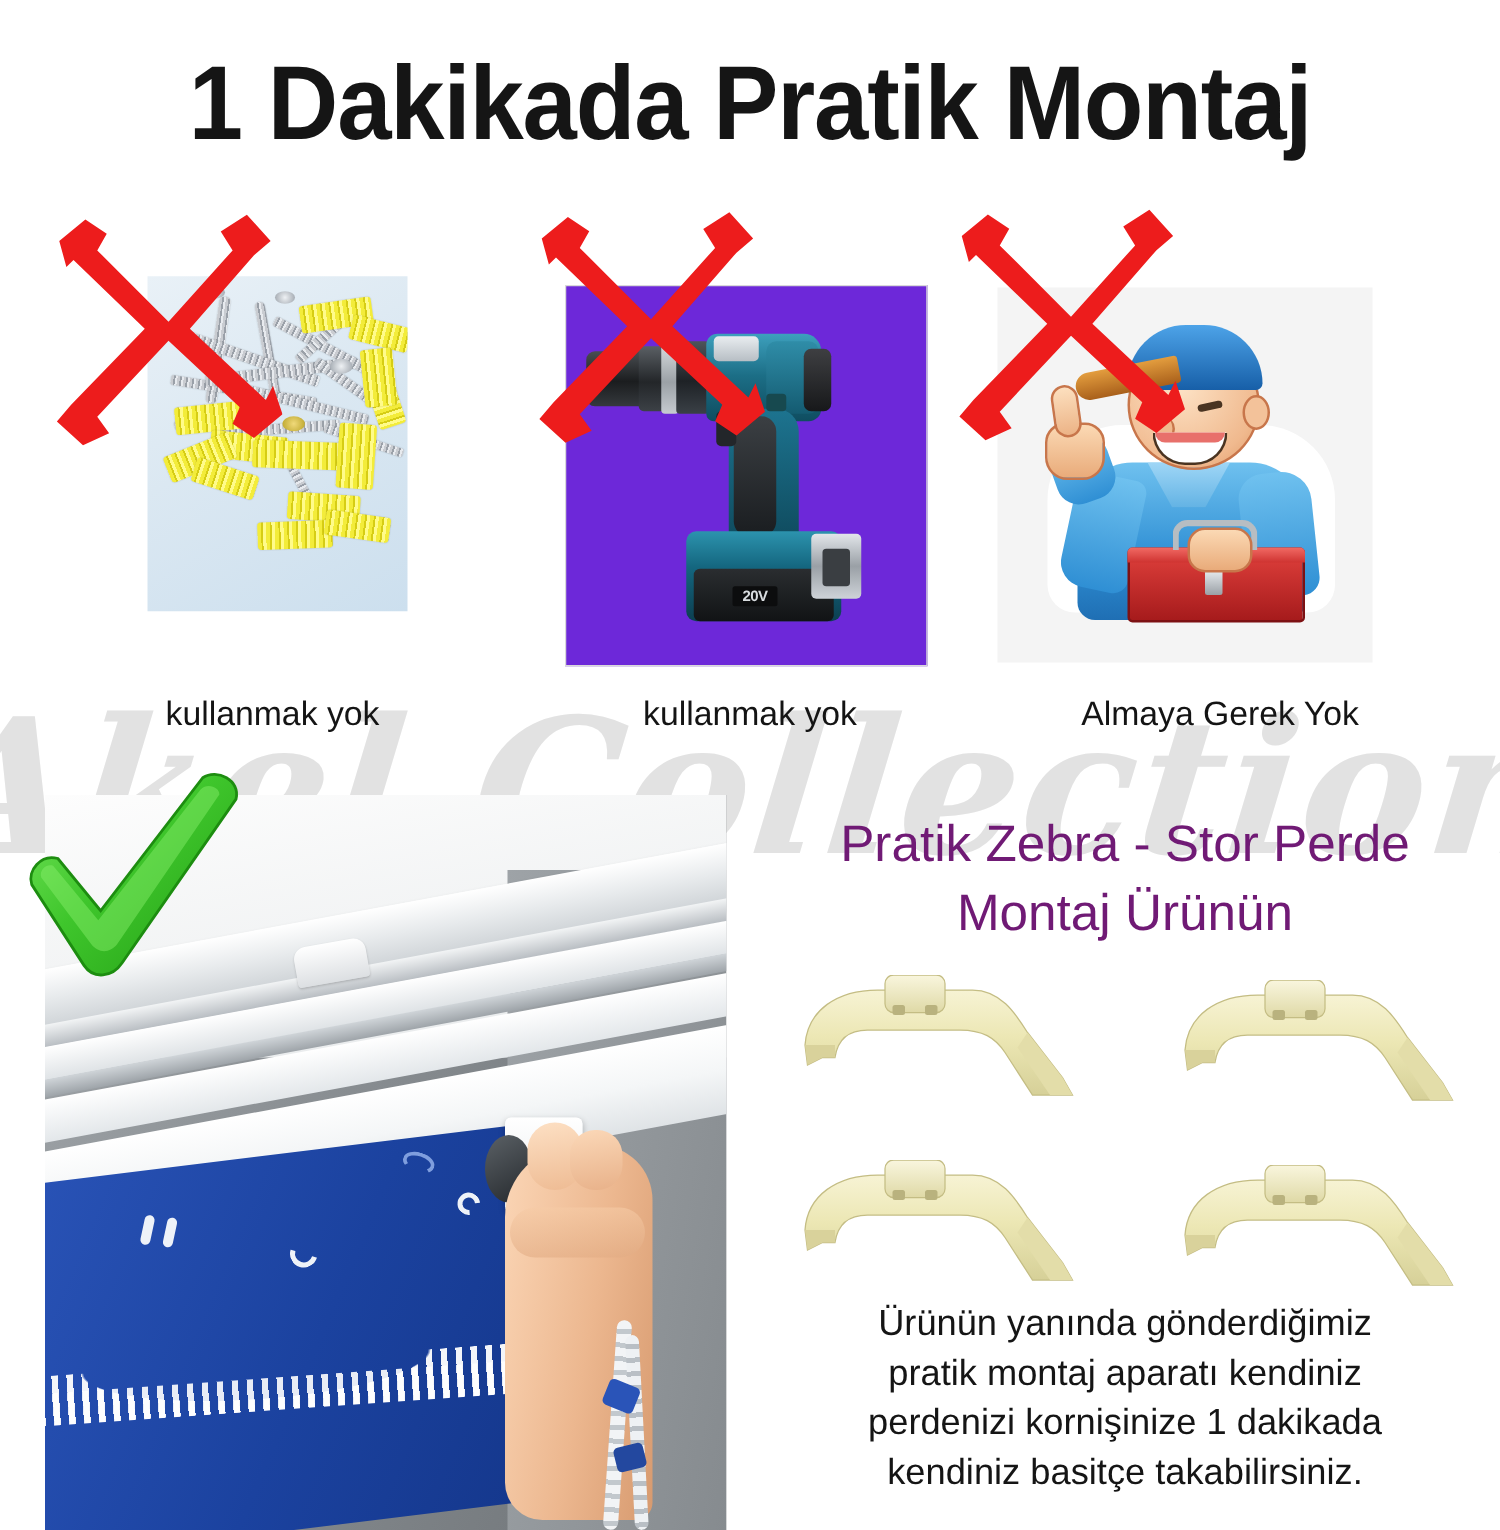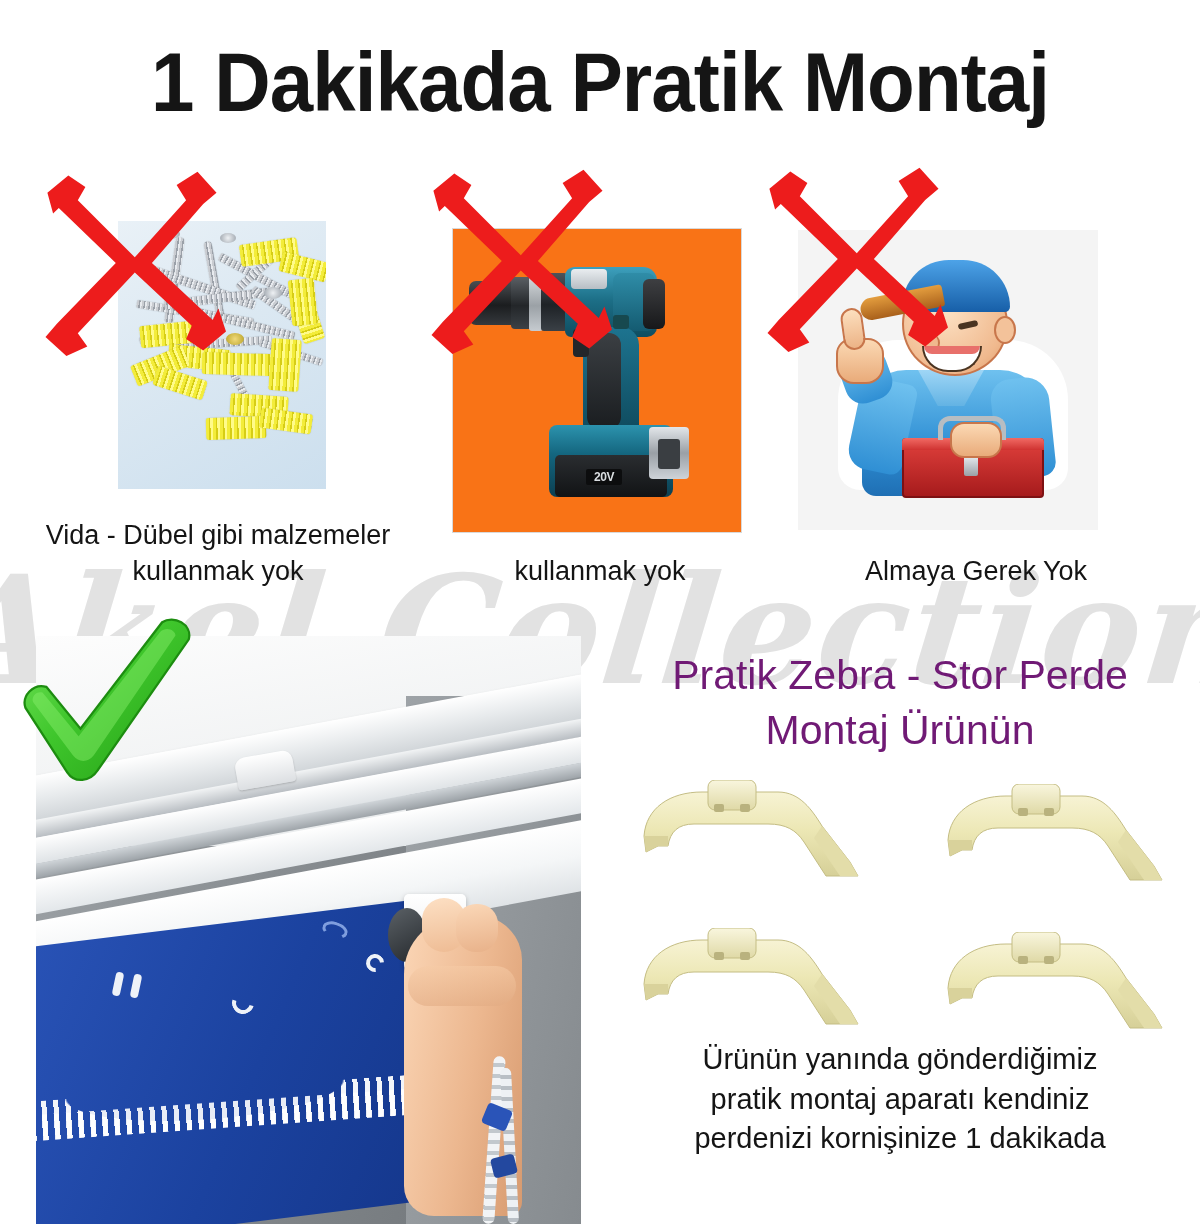--- a/index.html
+++ b/index.html
@@ -60,21 +60,21 @@
     box-shadow:0 0 1px rgba(0,0,0,.35);
   }
   .screw.dowel{
     background:repeating-linear-gradient(90deg,#f3ec3a 0 3px,#d6cd14 3px 4.5px,#fffb8a 4.5px 7px);
     border-radius:3px; box-shadow:0 0 1px rgba(0,0,0,.3);
   }
 
   
   #drill-photo{
     left:22px; top:60px; width:290px; height:305px;
-    background:#f97316; border:1px solid #d9d9d9; overflow:hidden;
+    background:#6d28d9; border:1px solid #d9d9d9; overflow:hidden;
   }
   .drl{ position:absolute; }
 
   
   #man-photo{
     left:28px; top:62px; width:300px; height:300px;
     background:#f4f4f4; overflow:hidden;
   }
   .man{ position:absolute; }
 
@@ -164,21 +164,21 @@
 
     <span class="redx" style="left:18px;top:0px;">
       <svg width="190" height="190" viewBox="0 0 100 100">
         <g fill="#ED1C1C">
           <path d="M6 13 L17 4 L26 10 L22 17 L52 47 L79 17 L74 9 L85 2 L95 13 L88 19 L61 50 L93 80 L96 74 L100 86 L88 96 L79 90 L82 83 L52 55 L22 87 L27 94 L16 99 L5 89 L11 82 L42 50 L12 21 L9 24 Z"></path>
         </g>
       </svg>
     </span>
 
     <div class="caption" style="top:350px;">
-      <span>Vida - Dübel gibi malzemeler</span><br>
+      <br>
       <span>kullanmak yok</span>
     </div>
   </div>
 
   <div class="no-cell c2">
 
     <div class="photo-wrap" id="drill-photo">
 
       <div class="drl" style="left:16px;top:52px;width:46px;height:44px;border-radius:7px 4px 4px 7px;background:linear-gradient(180deg,#4a4e52,#1b1d1f 55%,#35393d);"></div>
       <div class="drl" style="left:58px;top:48px;width:22px;height:52px;border-radius:4px;background:linear-gradient(180deg,#5a5f64,#232629 55%,#3c4146);"></div>
@@ -397,14 +397,15 @@
         <rect x="78" y="24" width="10" height="8" rx="2" fill="#b9b27e"></rect>
         <rect x="104" y="24" width="10" height="8" rx="2" fill="#b9b27e"></rect>
       </svg>
     </div>
   </div>
 
   <div id="right-paragraph">
     <span>Ürünün yanında  gönderdiğimiz</span><br>
     <span>pratik montaj aparatı kendiniz</span><br>
     <span>perdenizi kornişinize 1 dakikada</span><br>
+    <span>kendiniz basitçe takabilirsiniz.</span>
   </div>
 </div>
 
 </body></html>

